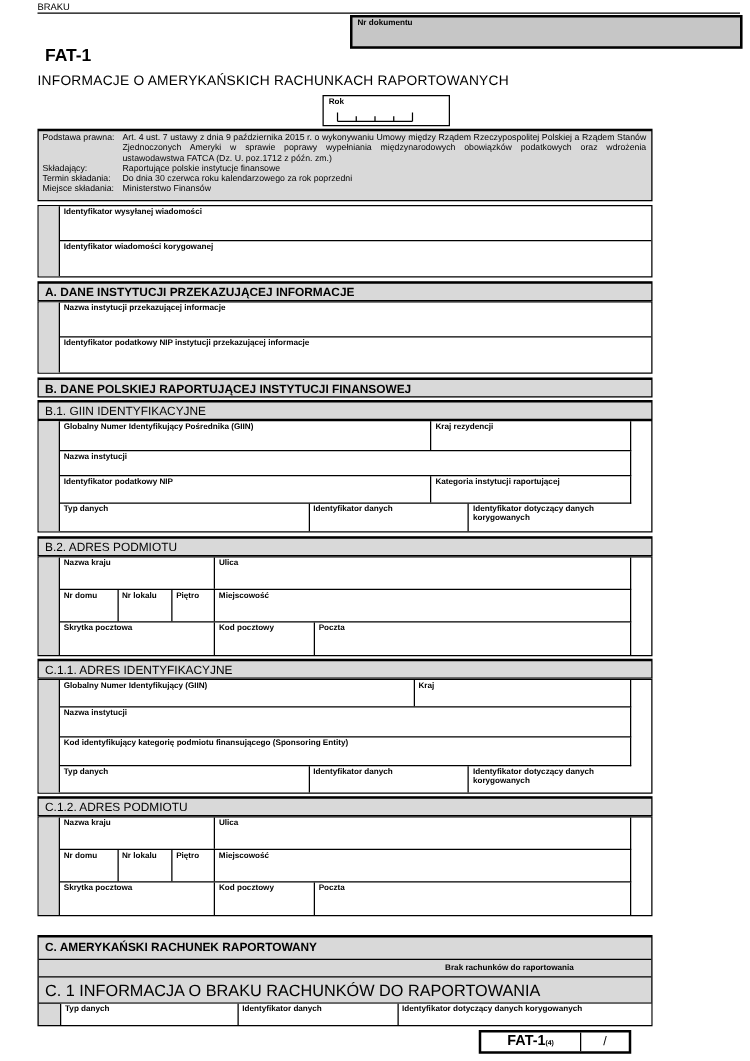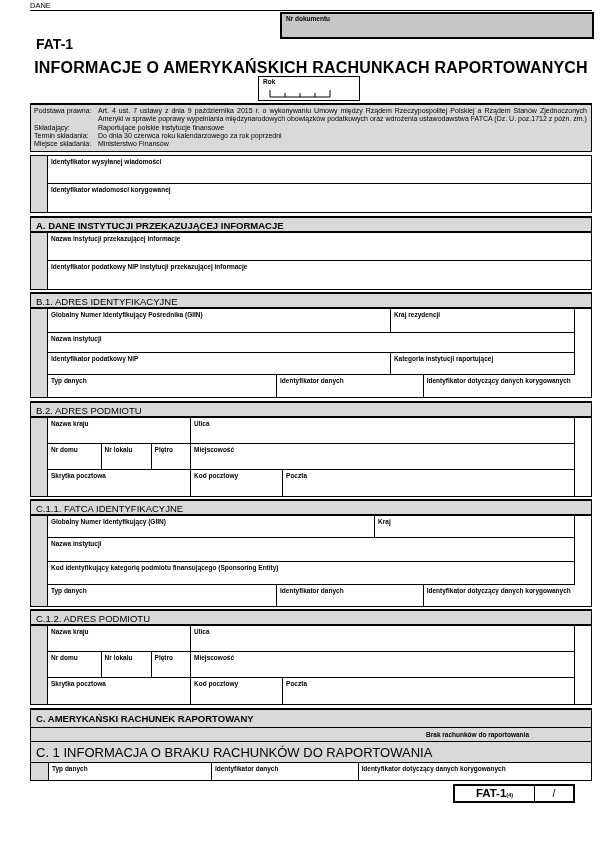--- a/index.html
+++ b/index.html
@@ -6,29 +6,29 @@
   html,body { width:600px; height:849px; }
   body { background:#fff; font-family:"Liberation Sans", sans-serif; color:#000; position:relative; }
   .sheet { position:absolute; inset:0; overflow:hidden; }
 
   
   .fatca { position:absolute; left:30px; top:1px; font-size:7.5px; }
   .top-rule { position:absolute; left:30px; top:10px; width:562px; border-top:1px solid #000; }
   .doc-box { position:absolute; left:280px; top:12px; width:314px; height:27px;
              background:#c6c6c6; border:2px solid #000; padding:1px 4px; }
   .form-code { position:absolute; left:36px; top:36px; font-size:14px; font-weight:bold; }
-  .main-title { position:absolute; left:30px; top:59px; width:562px; text-align:center;
-                font-size:16px; font-weight:bold; letter-spacing:.2px; }
+  .main-title { position:absolute; left:30px; top:59px; width:562px; 
+                font-size:11px; font-weight:normal; letter-spacing:.2px; }
   .rok-box { position:absolute; left:258px; top:76px; width:102px; height:25px;
              border:1px solid #000; background:#fff; padding:1px 4px; }
   .rok-ruler { position:absolute; left:10px; bottom:2px; }
 
   .cell-label, .flabel { display:block; font-size:6.5px; font-weight:bold; line-height:1.15; }
 
-  .flow { position:absolute; left:30px; top:103px; width:562px; }
+  .flow { position:absolute; left:30px; top:103px; width:492px; }
 
   
   .legal { background:#d9d9d9; border:1px solid #000; border-top-width:2px;
            padding:2px 4px 3px 3px; font-size:7px; line-height:1.18; }
   .legal-row { display:flex; }
   .legal-label { width:64px; flex:none; }
   .legal-value { flex:1; text-align:justify; }
 
   
   .group { display:flex; border:1px solid #000; background:#fff; }
@@ -43,21 +43,21 @@
   .h20{height:20px}.h21{height:21px}.h22{height:22px}.h23{height:23px}
   .h24{height:24px}.h26{height:26px}.h28{height:28px}
 
   
   .bar { border:1px solid #000; border-top-width:2px; background:#d9d9d9;
          height:16px; line-height:11px; padding:2px 5px; font-size:9.5px; white-space:nowrap; }
   .bar.main { font-weight:bold; }
   .mt2{margin-top:2px}.mt3{margin-top:3px}
 
   
-  .c-area { margin-top:3px; border:1px solid #000; border-top-width:2px; background:#d9d9d9; }
+  .c-area { margin-top:15px; border:1px solid #000; border-top-width:2px; background:#d9d9d9; }
   .c-header { font-size:9.5px; font-weight:bold; padding:3px 5px; border-bottom:1px solid #000; }
   .c-brak { font-size:6.5px; font-weight:bold; text-align:right; padding:3px 62px 3px 0; }
   .c-sub { font-size:13px; padding:3px 5px 2px; border-top:1px solid #000; }
   .c-rowwrap { border-top:1px solid #000; display:flex; }
   .c-strip { width:17px; flex:none; }
   .c-row { flex:1; display:flex; height:17px; }
   .c-row .fcell { background:#fff; border-top:none; }
   .c-row .fcell:first-child { border-left:1px solid #000; }
 
   
@@ -66,21 +66,21 @@
   .footer-code { width:80px; border-right:1px solid #000; text-align:center;
                  font-weight:bold; font-size:11.5px; padding-top:1px; }
   .footer-sub { font-size:5.5px; font-weight:bold; }
   .footer-page { width:38px; text-align:center; font-size:10px; padding-top:2px; }
 </style>
 </head>
 <body>
 
 <div class="sheet">
 
-  <span class="fatca">DANE</span>
+  <span class="fatca">BRAKU</span>
   <div class="top-rule"></div>
 
   <div class="doc-box">
     <span class="cell-label">Nr dokumentu</span>
   </div>
 
   <div class="form-code">FAT-1</div>
   <div class="main-title">INFORMACJE O AMERYKAŃSKICH RACHUNKACH RAPORTOWANYCH</div>
 
   <div class="rok-box">
@@ -137,21 +137,22 @@
           </div>
         </div>
         <div class="frow wide h28">
           <div class="fcell" style="width:100%">
             <span class="flabel">Identyfikator podatkowy NIP instytucji przekazującej informacje</span>
           </div>
         </div>
       </div>
     </div>
 
-    <div class="bar mt2">B.1. ADRES IDENTYFIKACYJNE</div>
+    <div class="bar main mt3">B. DANE POLSKIEJ RAPORTUJĄCEJ INSTYTUCJI FINANSOWEJ</div>
+    <div class="bar mt2">B.1. GIIN IDENTYFIKACYJNE</div>
     <div class="group">
       <div class="strip"></div>
       <div class="fields">
         <div class="frow h24">
           <div class="fcell" style="width:65%">
             <span class="flabel">Globalny Numer Identyfikujący Pośrednika (GIIN)</span>
           </div>
           <div class="fcell" style="width:35%">
             <span class="flabel">Kraj rezydencji</span>
           </div>
@@ -216,21 +217,21 @@
           <div class="fcell" style="width:17.5%">
             <span class="flabel">Kod pocztowy</span>
           </div>
           <div class="fcell" style="width:55.5%">
             <span class="flabel">Poczta</span>
           </div>
         </div>
       </div>
     </div>
 
-    <div class="bar mt2">C.1.1. FATCA IDENTYFIKACYJNE</div>
+    <div class="bar mt2">C.1.1. ADRES IDENTYFIKACYJNE</div>
     <div class="group">
       <div class="strip"></div>
       <div class="fields">
         <div class="frow h22">
           <div class="fcell" style="width:62%">
             <span class="flabel">Globalny Numer Identyfikujący (GIIN)</span>
           </div>
           <div class="fcell" style="width:38%">
             <span class="flabel">Kraj</span>
           </div>

